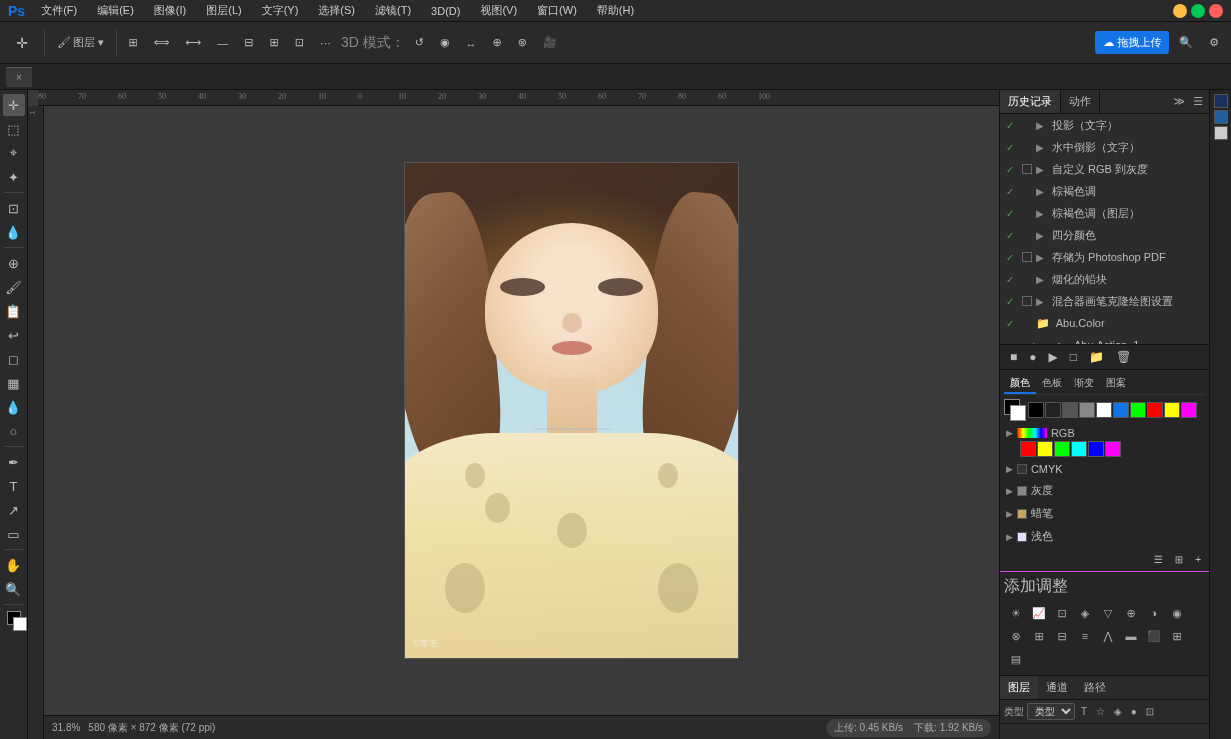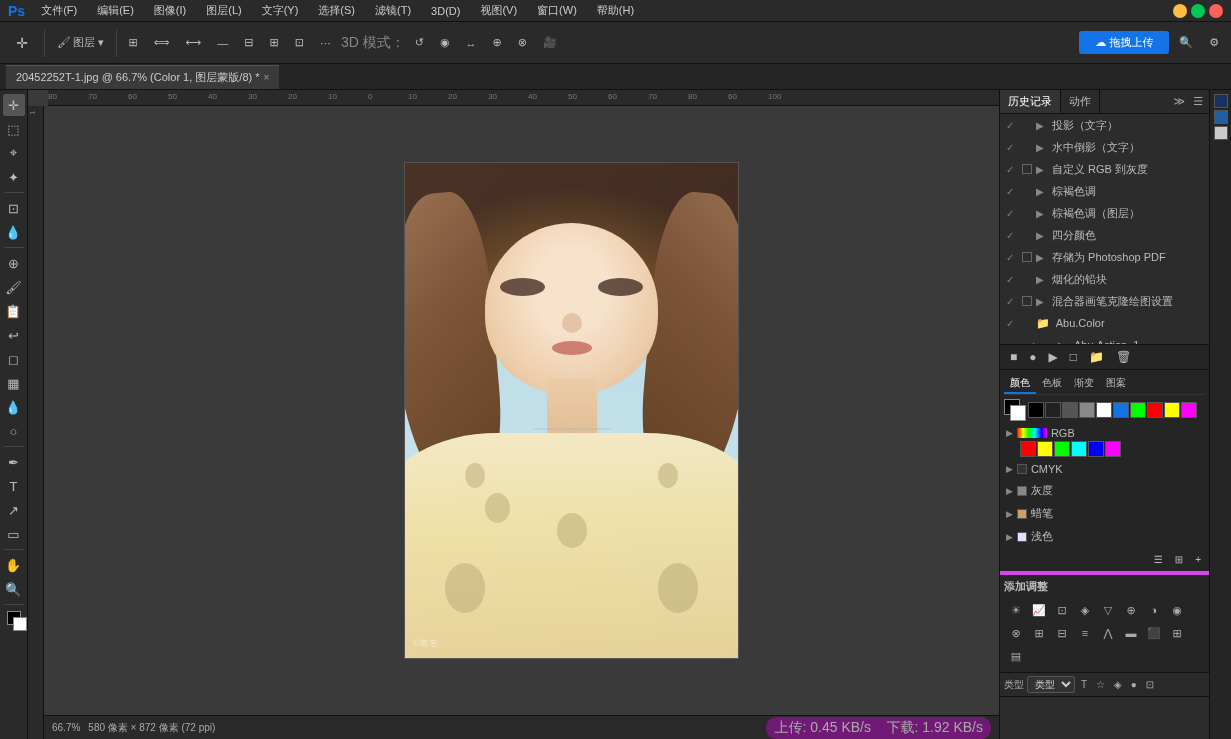--- a/index.html
+++ b/index.html
@@ -12,21 +12,21 @@
     .win-btn { width: 14px; height: 14px; border-radius: 50%; display: inline-block; cursor: pointer; }
     .win-min { background: #ffbd44; }
     .win-max { background: #00ca56; }
     .win-close { background: #ff605c; }
 
     
     .toolbar { background: #2a2a2a; height: 42px; display: flex; align-items: center; padding: 0 6px; gap: 4px; border-bottom: 1px solid #111; }
     .tool-btn { background: none; border: none; color: #bbb; cursor: pointer; padding: 4px 6px; font-size: 11px; display: flex; align-items: center; gap: 2px; }
     .tool-separator { width: 1px; height: 28px; background: #444; margin: 0 2px; }
     .tool-icon { width: 20px; height: 20px; display: flex; align-items: center; justify-content: center; font-size: 14px; }
-    .upload-btn { background: #1473e6; color: white; padding: 4px 16px; border-radius: 3px; border: none; cursor: pointer; font-size: 11px; margin-left: auto; }
+    .upload-btn { background: #1473e6; color: white; padding: 4px 8px; border-radius: 3px; border: none; cursor: pointer; font-size: 11px; margin-left: auto; }
 
     
     .tab-bar { background: #252525; height: 26px; display: flex; align-items: center; padding: 0 6px; border-bottom: 1px solid #111; }
     .tab { background: #3a3a3a; color: #ccc; padding: 4px 10px; font-size: 11px; cursor: pointer; border-top: 1px solid #555; display: flex; align-items: center; gap: 4px; }
     .tab-close { color: #999; font-size: 10px; cursor: pointer; }
 
     
     .main-layout { display: flex; height: calc(739px - 22px - 42px - 26px); }
 
     
@@ -40,21 +40,21 @@
     .ruler-top { height: 16px; background: #2a2a2a; border-bottom: 1px solid #111; display: flex; align-items: flex-end; padding: 0 0 2px 0; position: relative; }
     .ruler-left { width: 16px; background: #2a2a2a; border-right: 1px solid #111; position: absolute; left: 0; top: 16px; bottom: 0; }
     .canvas-content { position: absolute; left: 16px; top: 16px; right: 0; bottom: 24px; display: flex; align-items: center; justify-content: center; overflow: hidden; background: #3a3a3a; }
 
     
     .canvas-img { width: 335px; height: 497px; position: relative; left: 50px; border: 1px solid #555; overflow: hidden; }
     .watermark { position: absolute; bottom: 8px; left: 8px; color: rgba(255,255,255,0.5); font-size: 9px; }
 
     
     .status-bar { position: absolute; bottom: 0; left: 16px; right: 0; height: 24px; background: #2a2a2a; border-top: 1px solid #111; display: flex; align-items: center; padding: 0 8px; gap: 8px; font-size: 10px; color: #aaa; }
-    .network-status { margin-left: auto; background: #701a75; padding: 2px 8px; border-radius: 10px; color: #aaa; font-size: 14px; text-align: center; }
+    .network-status { margin-left: auto; background: #404040; padding: 2px 8px; border-radius: 10px; color: #aaa; font-size: 10px; text-align: center; }
 
     
     .right-panels { width: 210px; background: #2a2a2a; border-left: 1px solid #111; display: flex; flex-direction: column; overflow: hidden; }
 
     
     .history-panel { background: #252525; border-bottom: 1px solid #111; flex: 0 0 auto; }
     .panel-tabs { display: flex; background: #2a2a2a; border-bottom: 1px solid #111; }
     .panel-tab { padding: 4px 8px; font-size: 11px; color: #bbb; cursor: pointer; border-right: 1px solid #111; }
     .panel-tab.active { background: #333; color: #fff; }
     .panel-tab-icons { margin-left: auto; display: flex; align-items: center; gap: 4px; padding-right: 4px; }
@@ -63,35 +63,35 @@
     .history-item { display: flex; align-items: center; padding: 3px 6px; gap: 4px; cursor: pointer; color: #bbb; font-size: 11px; min-height: 22px; }
     .history-item.sub { padding-left: 28px; }
     .history-check { color: #5a9a5a; font-size: 10px; width: 12px; flex-shrink: 0; }
     .history-square { width: 10px; height: 10px; border: 1px solid #666; flex-shrink: 0; }
     .history-arrow { color: #888; font-size: 10px; width: 12px; }
     .history-folder { color: #aaa; font-size: 11px; margin-right: 2px; }
     .panel-actions { display: flex; align-items: center; padding: 3px 6px; background: #252525; border-top: 1px solid #111; gap: 4px; }
     .action-btn { background: none; border: none; color: #bbb; cursor: pointer; font-size: 12px; padding: 2px 4px; }
 
     
-    .color-panel { background: #252525; border-bottom: 4px solid #d946ef; padding: 4px; }
+    .color-panel { background: #252525; border-bottom: 1px solid #d946ef; padding: 4px; }
     .color-panel-tabs { display: flex; border-bottom: 1px solid #333; margin-bottom: 4px; }
     .color-panel-tab { font-size: 10px; color: #bbb; padding: 2px 6px; cursor: pointer; }
     .color-panel-tab.active { color: #fff; border-bottom: 2px solid #1473e6; }
     .swatch { width: 16px; height: 16px; cursor: pointer; border: 1px solid #555; }
     .swatch-row { display: flex; gap: 1px; }
     .color-group { margin-bottom: 4px; }
     .color-group-header { display: flex; align-items: center; gap: 4px; color: #bbb; font-size: 11px; padding: 2px 2px; cursor: pointer; }
     .color-group-arrow { font-size: 9px; color: #888; }
     .color-group-swatches { display: flex; gap: 1px; padding-left: 16px; }
 
     
     .adjustments-panel { background: #252525; border-bottom: 1px solid #111; padding: 4px; }
     .adj-title { color: #bbb; font-size: 11px; margin-bottom: 4px; padding: 2px; }
-    .adj-add-label { color: #bbb; font-size: 11px; margin-bottom: 4px; font-weight: bold; }
+    .adj-add-label { color: #bbb; font-size: 16px; margin-bottom: 4px; }
     .adj-icons { display: flex; flex-wrap: wrap; gap: 3px; padding: 2px; }
     .adj-icon { width: 20px; height: 20px; display: flex; align-items: center; justify-content: center; color: #aaa; font-size: 11px; cursor: pointer; border: 1px solid transparent; }
 
     
     .layers-panel { flex: 1; background: #252525; overflow: hidden; display: flex; flex-direction: column; }
     .layers-panel-tabs { display: flex; background: #2a2a2a; border-bottom: 1px solid #111; }
     .layers-tab { padding: 4px 8px; font-size: 11px; color: #bbb; cursor: pointer; }
     .layers-tab.active { color: #fff; background: #333; }
     .layers-toolbar { display: flex; align-items: center; padding: 3px 4px; gap: 3px; background: #2a2a2a; border-bottom: 1px solid #111; }
     .layers-ctrl { background: none; border: none; color: #aaa; font-size: 10px; cursor: pointer; padding: 1px 3px; }
@@ -155,21 +155,20 @@
   <button class="upload-btn">
     <span>☁</span>
     <span>拖拽上传</span>
   </button>
   <button class="tool-btn">🔍</button>
   <button class="tool-btn">⚙</button>
 </div>
 
 <div class="tab-bar">
   <div class="tab">
-    <span>20452252T-1.jpg @ 66.7% (Color 1, 图层蒙版/8) *</span>
     <span class="tab-close">×</span>
   </div>
 </div>
 
 <div class="main-layout">
 
   <div class="left-toolbar">
     <div class="left-tool active" title="移动工具">✛</div>
     <div class="left-tool" title="矩形选框">⬚</div>
     <div class="left-tool" title="套索">⌖</div>
@@ -196,21 +195,21 @@
     <div class="left-tool" title="缩放">🔍</div>
     <div class="left-separator"></div>
     <div class="left-tool" style="position:relative;" title="前景色">
       <div style="width:14px;height:14px;background:#000;border:1px solid #888;position:absolute;top:2px;left:4px;"></div>
       <div style="width:14px;height:14px;background:#fff;border:1px solid #888;position:absolute;top:8px;left:10px;"></div>
     </div>
   </div>
 
   <div class="canvas-area">
 
-    <div class="ruler-top" style="margin-left:20px;">
+    <div class="ruler-top" style="margin-left:10px;font-family:Liberation Serif, serif;">
       <div style="display:flex;width:100%;position:relative;height:16px;">
         <span style="position:absolute;left:0;bottom:2px;font-size:8px;color:#777;">80</span>
         <span style="position:absolute;left:40px;bottom:2px;font-size:8px;color:#777;">70</span>
         <span style="position:absolute;left:80px;bottom:2px;font-size:8px;color:#777;">60</span>
         <span style="position:absolute;left:120px;bottom:2px;font-size:8px;color:#777;">50</span>
         <span style="position:absolute;left:160px;bottom:2px;font-size:8px;color:#777;">40</span>
         <span style="position:absolute;left:200px;bottom:2px;font-size:8px;color:#777;">30</span>
         <span style="position:absolute;left:240px;bottom:2px;font-size:8px;color:#777;">20</span>
         <span style="position:absolute;left:280px;bottom:2px;font-size:8px;color:#777;">10</span>
         <span style="position:absolute;left:320px;bottom:2px;font-size:8px;color:#777;">0</span>
@@ -276,21 +275,21 @@
           <div style="position:absolute;top:400px;right:40px;width:40px;height:50px;background:rgba(180,160,100,0.5);border-radius:50%;"></div>
 
           <div style="position:absolute;inset:0;background:linear-gradient(135deg,rgba(255,240,220,0.15) 0%,rgba(200,220,240,0.1) 100%);"></div>
 
           <div class="watermark">©签名</div>
         </div>
       </div>
     </div>
 
     <div class="status-bar">
-      <span>66.7%</span>
+      <span>31.8%</span>
       <span>580 像素 × 872 像素 (72 ppi)</span>
       <div class="network-status">
         <span>上传: 0.45 KB/s</span>
         &nbsp;&nbsp;
         <span>下载: 1.92 KB/s</span>
       </div>
     </div>
   </div>
 
   <div style="display:flex;flex-direction:row;height:100%;">
@@ -491,20 +490,25 @@
           <div class="adj-icon">⋀</div>
           <div class="adj-icon">▬</div>
           <div class="adj-icon">⬛</div>
 
           <div class="adj-icon">⊞</div>
           <div class="adj-icon">▤</div>
         </div>
       </div>
 
       <div class="layers-panel">
+        <div class="layers-panel-tabs">
+          <div class="layers-tab active">图层</div>
+          <div class="layers-tab">通道</div>
+          <div class="layers-tab">路径</div>
+        </div>
 
         <div class="layers-toolbar">
           <span style="color:#aaa;font-size:10px;">类型</span>
           <select class="layers-select">
             <option>类型</option>
           </select>
           <button class="layers-ctrl">T</button>
           <button class="layers-ctrl">☆</button>
           <button class="layers-ctrl">◈</button>
           <button class="layers-ctrl">●</button>

